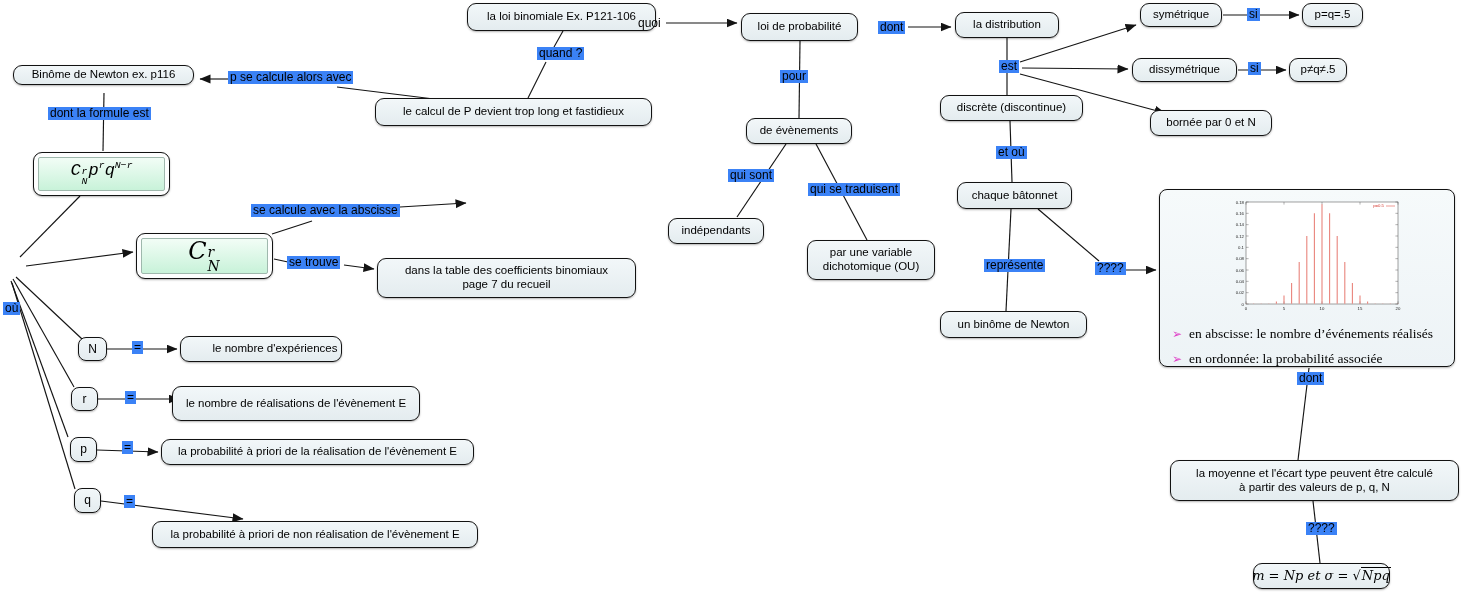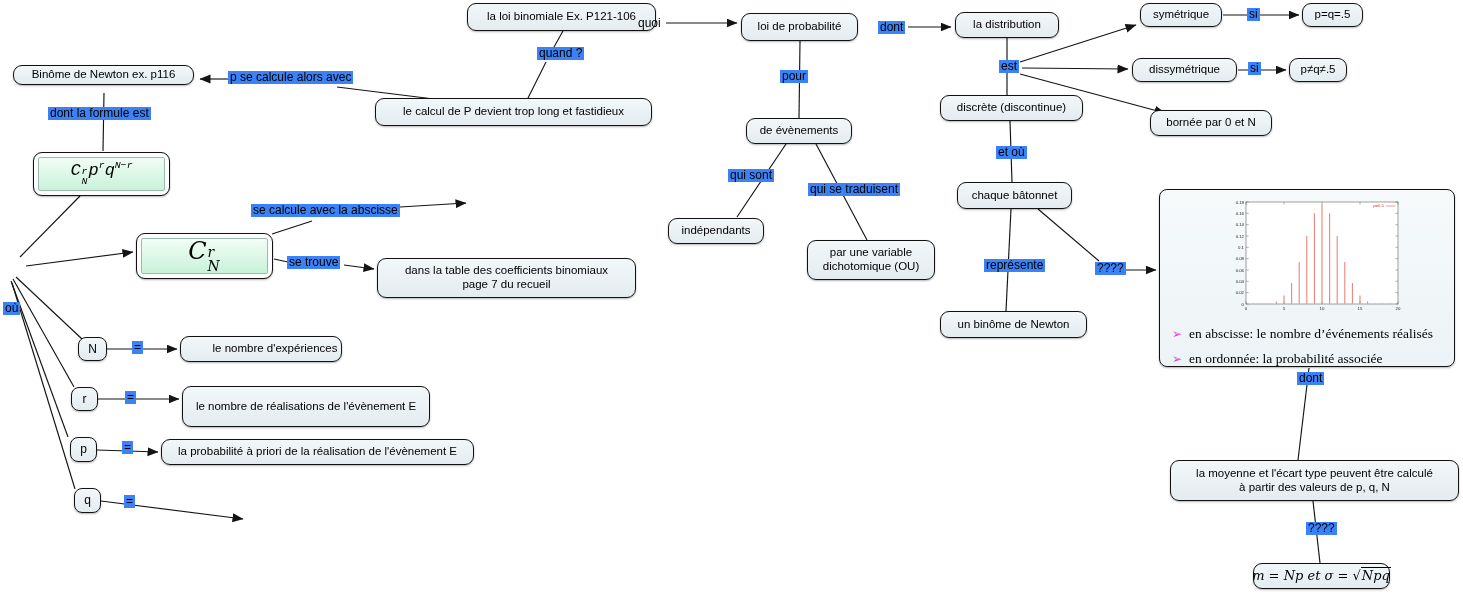--- a/index.html
+++ b/index.html
@@ -95,22 +95,23 @@
 dichotomique (OU)</div>
     <div class="node" style="left: 377px; top: 258px; width: 259px; height: 40px;">dans la table des coefficients binomiaux
 page 7 du recueil</div>
     <div class="node greenwrap" style="left: 33px; top: 152px; width: 137px; height: 44px;"><div class="green-inner"><span class="math" style="font-size: 17px; font-family: Liberation Mono, monospace;">C<span class="stk"><span>r</span><span>N</span></span>p<sup>r</sup>q<sup>N−r</sup></span></div></div>
     <div class="node greenwrap" style="left: 136px; top: 233px; width: 137px; height: 46px;"><div class="green-inner"><span class="math" style="font-size: 24px;">C<span class="stk"><span>r</span><span>N</span></span></span></div></div>
     <div class="node small" style="left: 78px; top: 337px; width: 29px; height: 24px;">N</div>
     <div class="node small" style="left: 71px; top: 387px; width: 27px; height: 24px;">r</div>
     <div class="node small" style="left: 70px; top: 437px; width: 27px; height: 25px;">p</div>
     <div class="node small" style="left: 74px; top: 488px; width: 27px; height: 25px;">q</div>
     <div class="node" style="left: 180px; top: 336px; width: 162px; height: 26px; padding-left: 32px;">le nombre d'expériences</div>
-    <div class="node" style="left: 182px; top: 386px; width: 248px; height: 41px;">le nombre de réalisations de l'évènement E</div>
+    <div class="node" style="left: 172px; top: 386px; width: 248px; height: 35px;">le nombre de réalisations de l'évènement E</div>
     <div class="node" style="left: 161px; top: 439px; width: 313px; height: 26px;">la probabilité à priori de la réalisation de l'évènement E</div>
+    <div class="node" style="left: 152px; top: 521px; width: 326px; height: 27px;">la probabilité à priori de non réalisation de l'évènement E</div>
     <div class="node" style="left: 1170px; top: 460px; width: 289px; height: 41px;">la moyenne et l'écart type peuvent être calculé
 à partir des valeurs de p, q, N</div>
     <div class="node" style="left: 1253px; top: 563px; width: 137px; height: 26px;"><span class="math" style="font-size: 13px;">m = Np et σ = <span>√<span class="sqrtbar">Npq</span></span></span></div>
     <span class="elabel" style="left: 228px; top: 71px;">p se calcule alors avec</span>
     <span class="elabel" style="left: 537px; top: 47px;">quand ?</span>
     <span class="elabel nobg" style="left: 636px; top: 17px;">quoi</span>
     <span class="elabel" style="left: 878px; top: 21px;">dont</span>
     <span class="elabel" style="left: 999px; top: 60px;">est</span>
     <span class="elabel" style="left: 1247px; top: 8px;">si</span>
     <span class="elabel" style="left: 1248px; top: 62px;">si</span>

